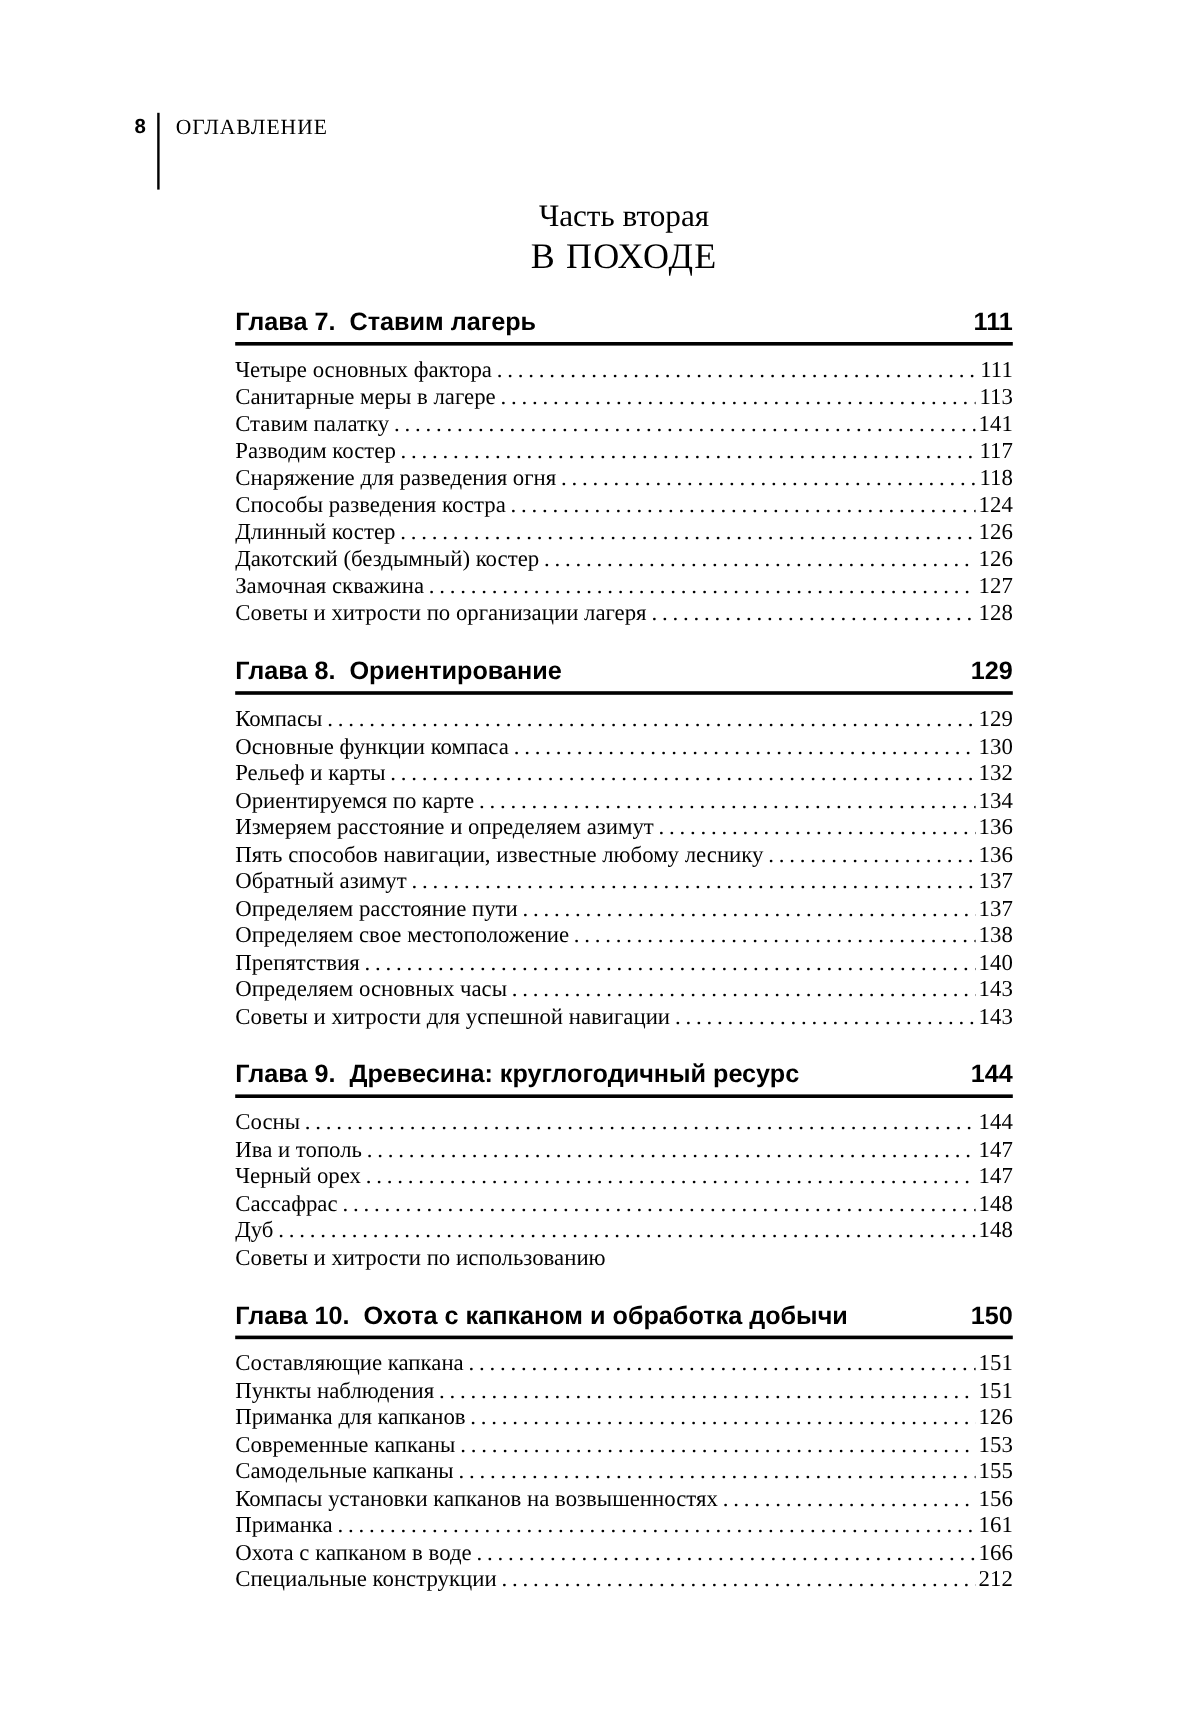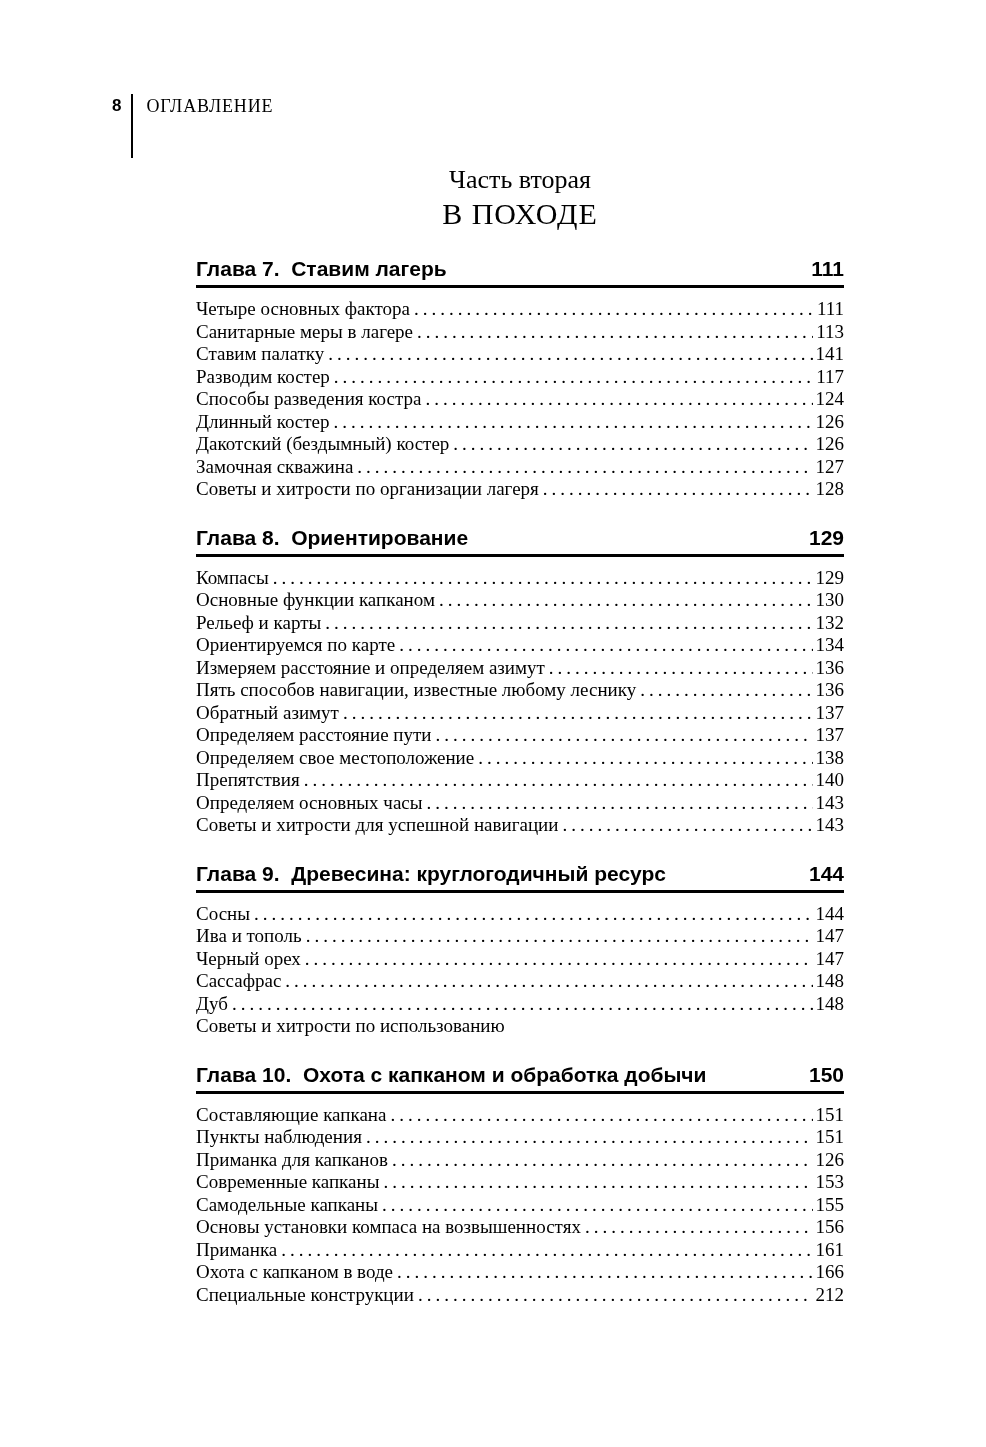--- a/index.html
+++ b/index.html
@@ -141,20 +141,25 @@
     <span class="leader"></span>
     <span class="entry-page">141</span>
   </div>
 
   <div class="toc-entry">
     <span class="entry-title">Разводим костер</span>
     <span class="leader"></span>
     <span class="entry-page">117</span>
   </div>
 
+  <div class="toc-entry">
+    <span class="entry-title">Снаряжение для разведения огня</span>
+    <span class="leader"></span>
+    <span class="entry-page">118</span>
+  </div>
 
   <div class="toc-entry">
     <span class="entry-title">Способы разведения костра</span>
     <span class="leader"></span>
     <span class="entry-page">124</span>
   </div>
 
   <div class="toc-entry">
     <span class="entry-title">Длинный костер</span>
     <span class="leader"></span>
@@ -187,21 +192,21 @@
       <span class="chapter-page">129</span>
     </div>
     <div class="entries">
   <div class="toc-entry">
     <span class="entry-title">Компасы</span>
     <span class="leader"></span>
     <span class="entry-page">129</span>
   </div>
 
   <div class="toc-entry">
-    <span class="entry-title">Основные функции капканом</span>
+    <span class="entry-title">Основные функции компаса</span>
     <span class="leader"></span>
     <span class="entry-page">130</span>
   </div>
 
   <div class="toc-entry">
     <span class="entry-title">Рельеф и карты</span>
     <span class="leader"></span>
     <span class="entry-page">132</span>
   </div>
 
@@ -336,21 +341,21 @@
     <span class="entry-page">153</span>
   </div>
 
   <div class="toc-entry">
     <span class="entry-title">Самодельные капканы</span>
     <span class="leader"></span>
     <span class="entry-page">155</span>
   </div>
 
   <div class="toc-entry">
-    <span class="entry-title">Основы установки компаса на возвышенностях</span>
+    <span class="entry-title">Компасы установки капканов на возвышенностях</span>
     <span class="leader"></span>
     <span class="entry-page">156</span>
   </div>
 
   <div class="toc-entry">
     <span class="entry-title">Приманка</span>
     <span class="leader"></span>
     <span class="entry-page">161</span>
   </div>
 

